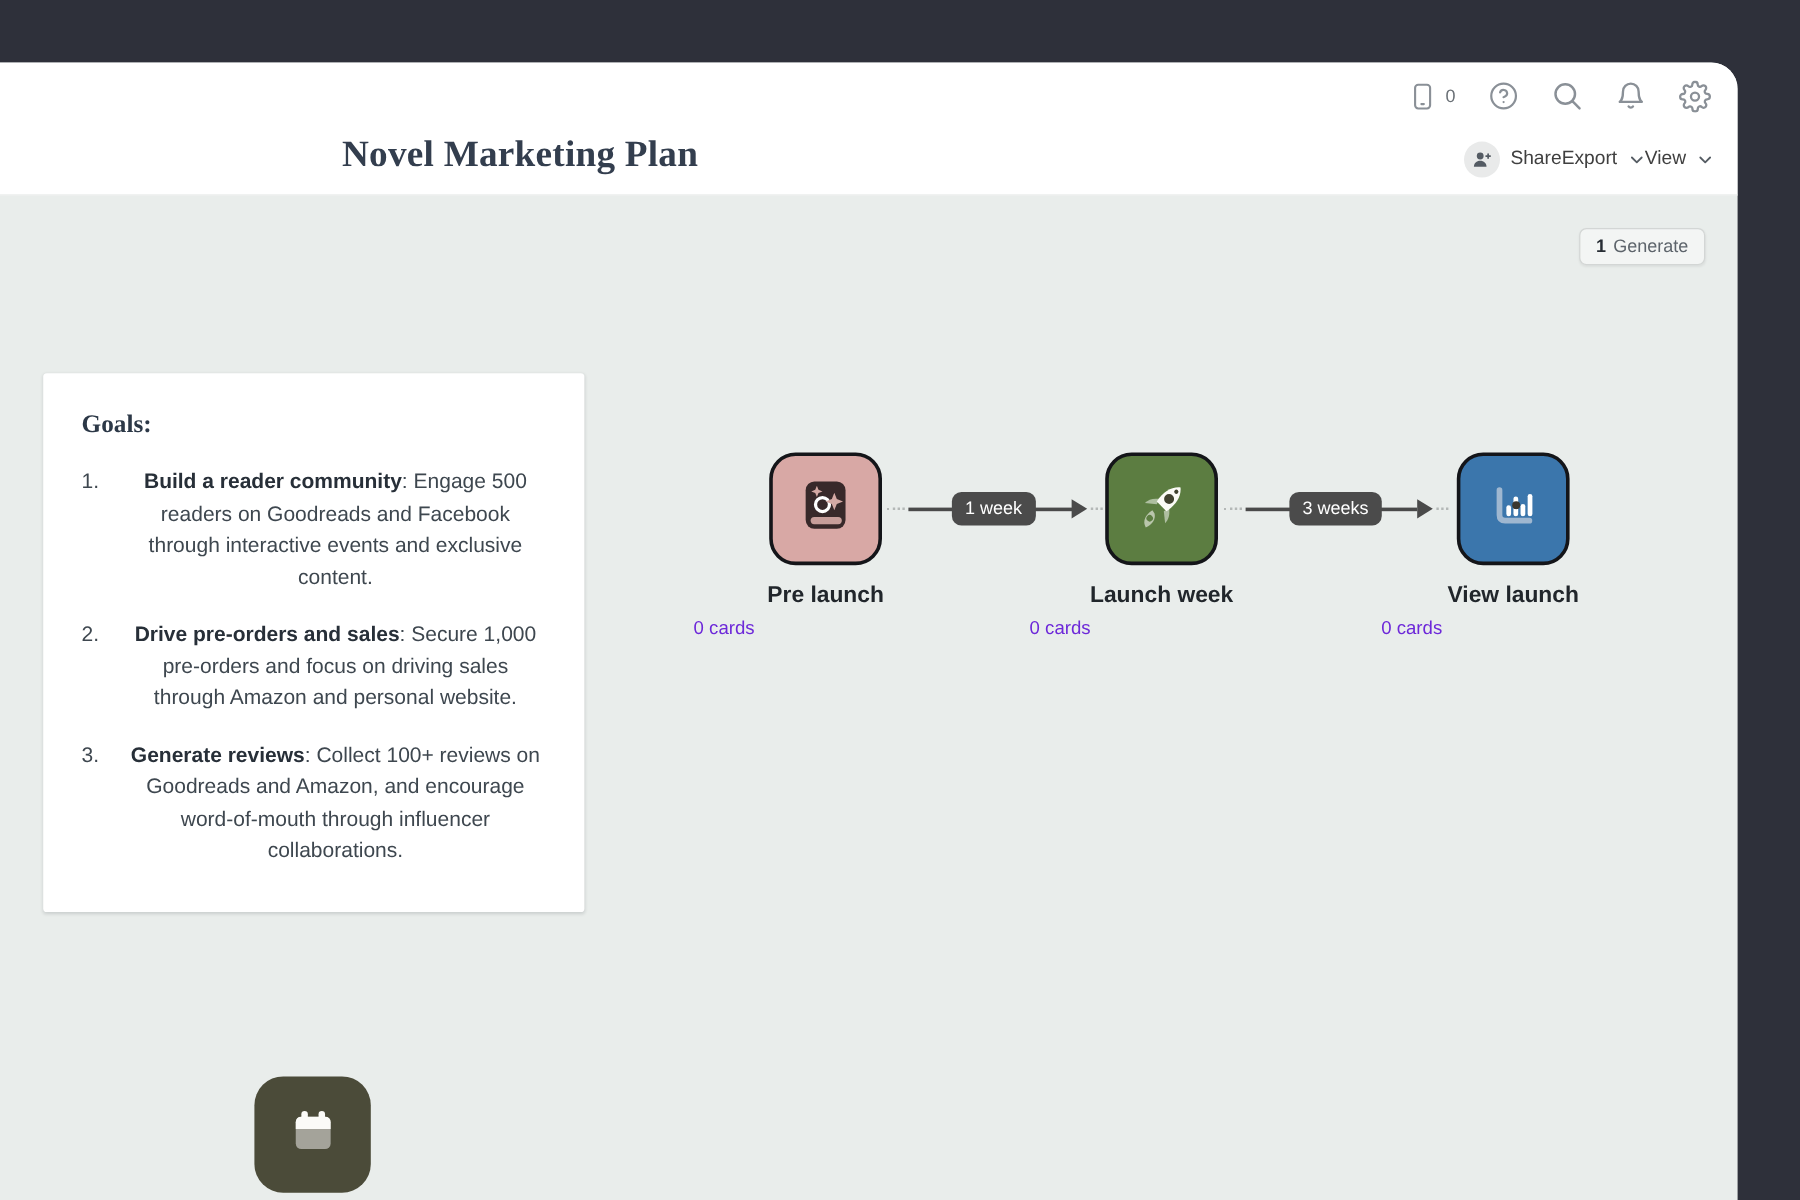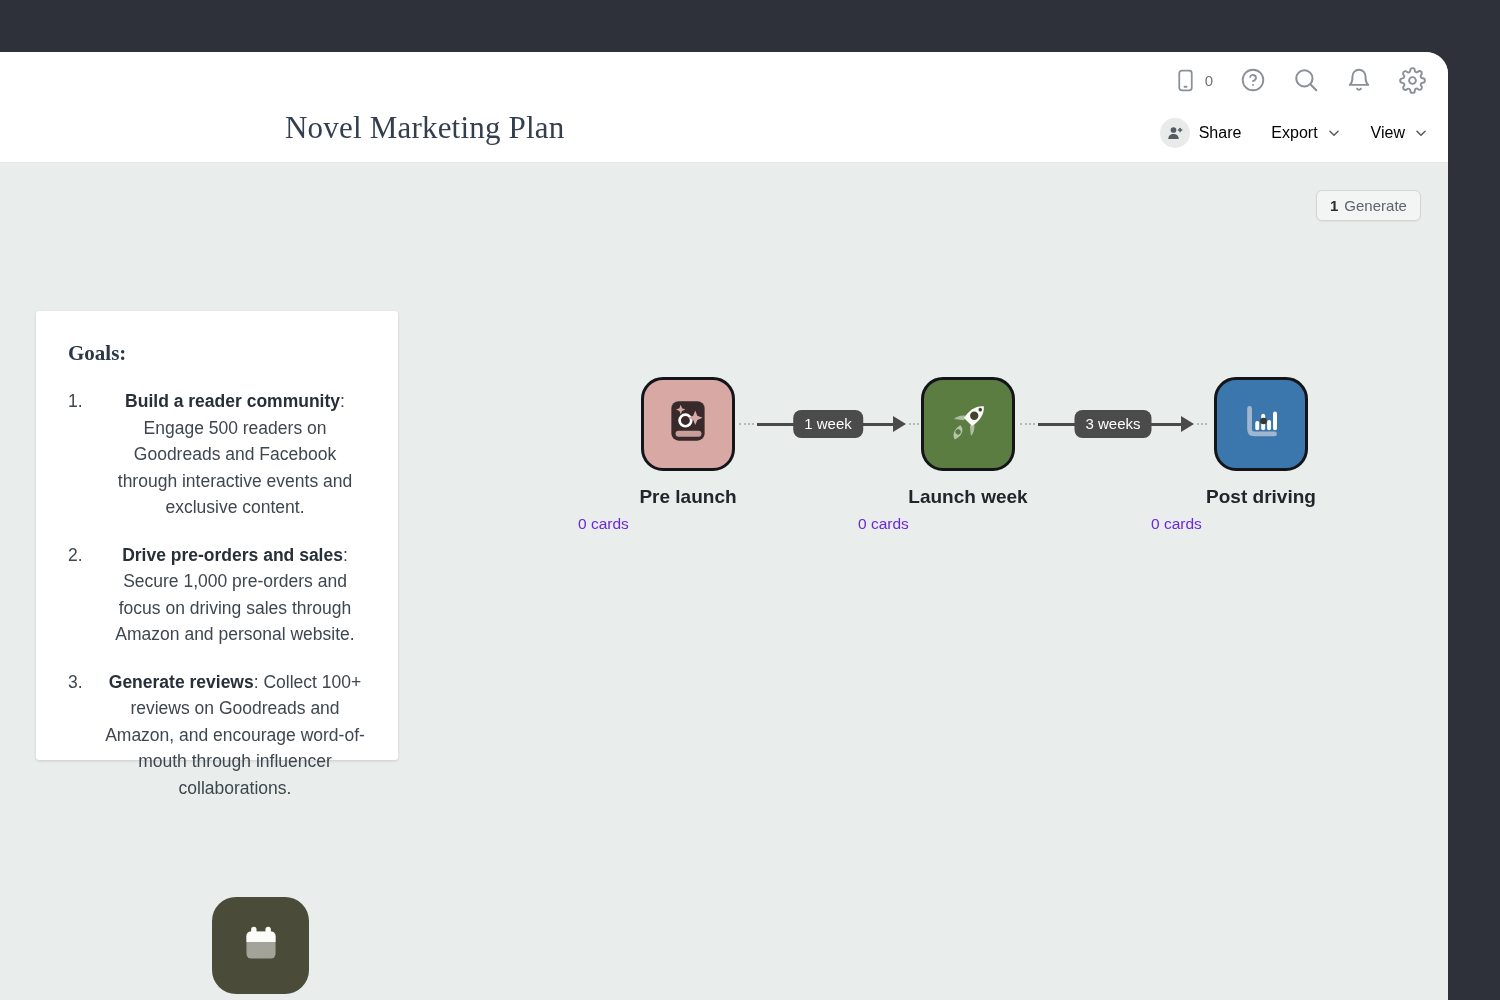--- a/index.html
+++ b/index.html
@@ -14,53 +14,53 @@
     position:absolute;left:0;top:52px;width:1448px;height:948px;
     background:#e9edeb;border-top-right-radius:22px;overflow:hidden;
   }
   
   .header{
     position:absolute;left:0;top:0;width:100%;height:110px;
     background:#ffffff;border-bottom:1px solid #e7e9e8;
   }
   .board-title{
     position:absolute;left:285px;top:57px;
-    font-family:"Liberation Serif", serif;font-weight:400;
+    font-family:"Liberation Serif", serif;font-weight:700;
     font-size:31px;line-height:38px;color:#333e4e;letter-spacing:.2px;
   }
   .icon-row{
     position:absolute;top:11px;right:22px;height:34px;
     display:flex;align-items:center;gap:27px;color:#8a9097;
   }
   .icon-row svg{display:block;}
   .phone-group{display:flex;align-items:center;gap:7px;}
   .phone-count{font-size:15px;color:#6b7177;}
   .action-row{
     position:absolute;top:64px;right:20px;height:34px;
-    display:flex;align-items:center;gap:30px;
-    font-size:16px;color:#000000;
+    display:flex;align-items:center;
+    font-size:16px;color:#404040;
   }
   .action-group{display:flex;align-items:center;gap:9px;cursor:pointer;}
   .avatar-circle{
     width:30px;height:30px;border-radius:50%;background:#e9eaea;
     display:flex;align-items:center;justify-content:center;
   }
   .chev{color:#565d64;display:flex;}
   
   .unsorted-badge{
     position:absolute;left:1316px;top:138px;
     background:#f3f5f4;border:1px solid #d3d6d5;border-radius:6px;
     box-shadow:0 1px 2px rgba(0,0,0,.06);
     padding:6px 13px;font-size:15px;color:#5d646b;
     display:flex;gap:6px;align-items:center;cursor:pointer;
   }
   .unsorted-badge b{color:#272d34;font-weight:700;}
   
   .goals-card{
-    position:absolute;left:36px;top:259px;width:362px;height:449px;
+    position:absolute;left:36px;top:259px;width:451px;height:449px;
     background:#ffffff;border-radius:3px;
     box-shadow:0 1px 3px rgba(15,20,25,.14);
     box-sizing:border-box;padding:30px 32px;
   }
   .goals-heading{
     font-family:"Liberation Serif", serif;font-weight:700;
     font-size:21px;color:#2c3847;margin:0 0 22px 0;
   }
   .goal-item{display:flex;margin-bottom:21px;}
   .goal-num{
@@ -243,21 +243,21 @@
       <svg width="54" height="54" viewBox="0 0 52 52">
         <path d="M15 13 L15 33 Q15 37.5 19.5 37.5 L39 37.5" fill="none" stroke="#9fb7d0" stroke-width="4.6" stroke-linecap="round"></path>
         <rect x="20.5" y="25" width="3.8" height="9" rx="1.9" fill="#ffffff"></rect>
         <rect x="26.2" y="18" width="3.8" height="16" rx="1.9" fill="#ffffff"></rect>
         <rect x="31.9" y="24" width="3.8" height="10" rx="1.9" fill="#ffffff"></rect>
         <rect x="37.6" y="16" width="3.8" height="18" rx="1.9" fill="#ffffff"></rect>
         <circle cx="28.4" cy="25" r="3.2" fill="#3a372f"></circle>
       </svg>
     </span>
   </div>
-  <div class="node-name" style="left:1151px;">Post driving</div>
+  <div class="node-name" style="left:1151px;">View launch</div>
   <div class="node-cards" style="left:1151px;">0 cards</div>
 
   <div class="conn-dots" style="left:739px;width:15px;"></div>
   <div class="conn-line" style="left:757px;width:137px;"></div>
   <div class="conn-head" style="left:893px;"></div>
   <div class="conn-dots" style="left:909px;width:10px;"></div>
   <div class="conn-pill" style="left:828px;">1 week</div>
 
   <div class="conn-dots" style="left:1020px;width:15px;"></div>
   <div class="conn-line" style="left:1038px;width:143px;"></div>

